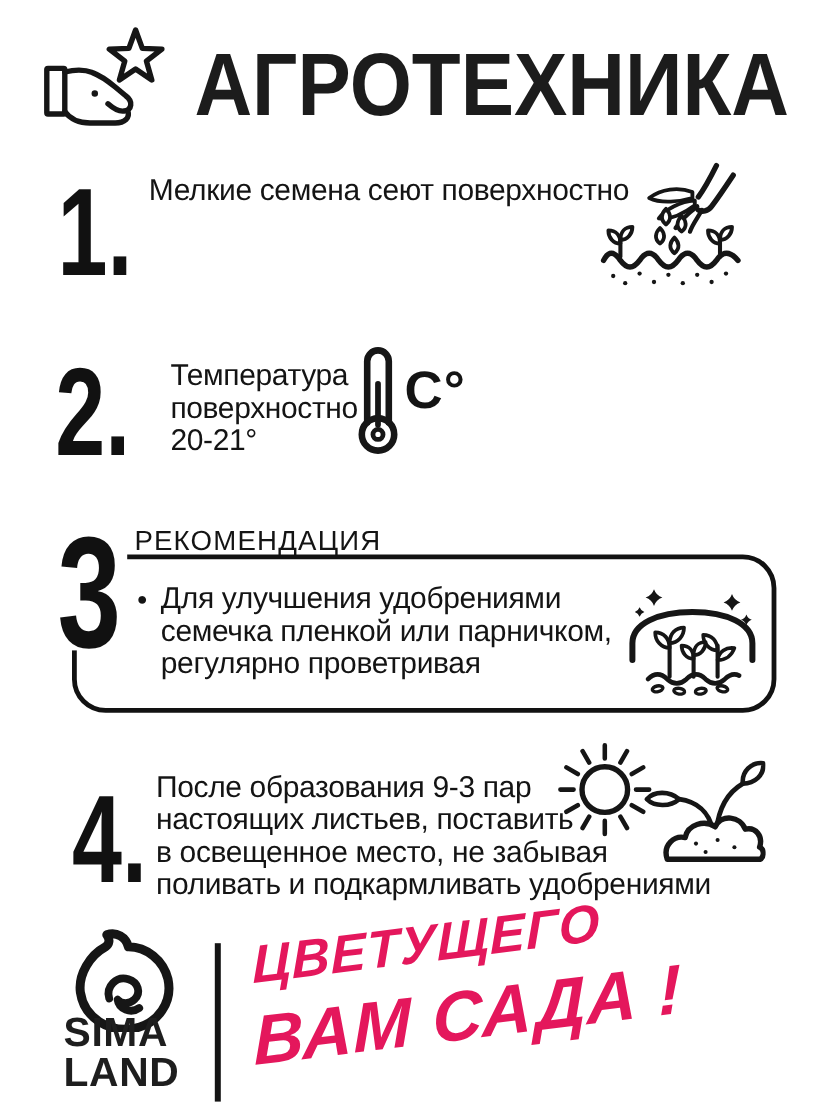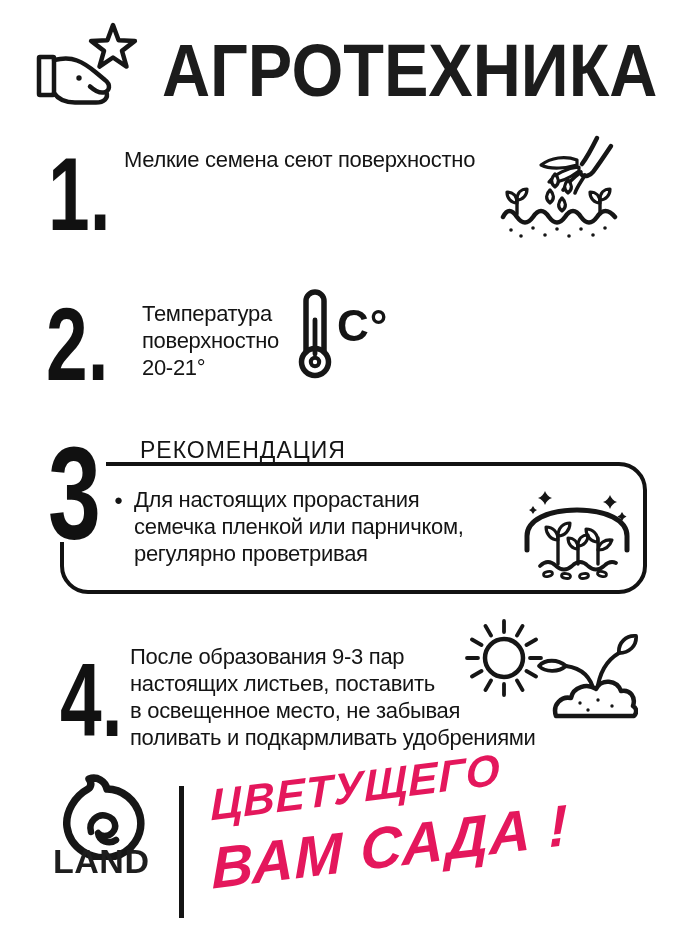--- a/index.html
+++ b/index.html
@@ -14,21 +14,21 @@
   svg .wh{fill:#ffffff;stroke:#161616;stroke-linecap:round;stroke-linejoin:round;}
 
   .title{
     font-size:74px;font-weight:700;line-height:1;letter-spacing:0px;
     transform:scaleX(0.90);transform-origin:left top;white-space:nowrap;color:#1c1c1c;
   }
   .num{
     font-weight:700;line-height:1;color:#111;
     transform:scaleX(0.72);transform-origin:left top;white-space:nowrap;
   }
-  .bodytext{font-size:22px;line-height:27px;letter-spacing:-0.3px;color:#141414;}
+  .bodytext{font-size:25px;line-height:27px;letter-spacing:-0.3px;color:#141414;}
   .bodytext div{white-space:nowrap;}
   .heading{font-size:23px;letter-spacing:1px;color:#141414;}
   .reco-box{
     border:4.5px solid #121212;border-radius:28px;background:#fff;
   }
   .mask{background:#ffffff;}
   .c-label{font-size:44px;font-weight:600;color:#141414;letter-spacing:1px;}
   .brand{font-size:34px;font-weight:700;line-height:33px;letter-spacing:0.5px;color:#1e1e1e;}
   .divider{background:#141414;}
   .slogan{transform:rotate(-7deg) skewX(-6deg);transform-origin:left top;}
@@ -96,24 +96,24 @@
   <path class="ln" stroke-width="5.5" d="M17,66 L17,15 A9,9 0 0 1 35,15 L35,66"></path>
   <circle class="ln" stroke-width="5.5" cx="26" cy="76" r="13.5"></circle>
   <path class="ln" stroke-width="4.8" d="M26,34 L26,68"></path>
   <circle class="ln" stroke-width="4" cx="26" cy="76" r="4.2"></circle>
 </svg>
 <div class="abs c-label" style="left:337px;top:301px;">С°</div>
 
 <div class="abs reco-box" style="left:60px;top:462px;width:579px;height:124px;z-index:1;"></div>
 <div class="abs mask" style="left:38px;top:430px;width:68px;height:112px;z-index:2;"></div>
 <div class="abs num" style="left:48px;top:428px;font-size:132px;z-index:3;">3</div>
-<div class="abs heading" style="left:140px;top:437px;z-index:2;text-align:center;">РЕКОМЕНДАЦИЯ</div>
+<div class="abs heading" style="left:112px;top:437px;z-index:2;text-align:center;">РЕКОМЕНДАЦИЯ</div>
 <div class="abs" style="left:114px;top:491px;font-size:15px;z-index:2;color:#141414;">●</div>
 <div class="abs bodytext" style="left:134px;top:486px;z-index:2;">
-  <div>Для настоящих прорастания</div>
+  <div>Для улучшения удобрениями</div>
   <div>семечка пленкой или парничком,</div>
   <div>регулярно проветривая</div>
 </div>
 <svg class="abs" style="left:520px;top:476px;z-index:2;" width="115" height="108" viewBox="0 0 115 108">
 
   <path class="fl" d="M25,15 Q26.8,20.2 32,22 Q26.8,23.8 25,29 Q23.2,23.8 18,22 Q23.2,20.2 25,15 Z"></path>
   <path class="fl" d="M13,30 Q14.2,33 17,34 Q14.2,35 13,38 Q11.8,35 9,34 Q11.8,33 13,30 Z"></path>
   <path class="fl" d="M90,19 Q91.8,24.2 97,26 Q91.8,27.8 90,33 Q88.2,27.8 83,26 Q88.2,24.2 90,19 Z"></path>
   <path class="fl" d="M102,36 Q103.3,39.5 106.5,40.5 Q103.3,41.5 102,45 Q100.7,41.5 97.5,40.5 Q100.7,39.5 102,36 Z"></path>
 
@@ -158,19 +158,20 @@
   <div>настоящих листьев, поставить</div>
   <div>в освещенное место, не забывая</div>
   <div>поливать и подкармливать удобрениями</div>
 </div>
 
 <svg class="abs" style="left:55px;top:770px;" width="105" height="90" viewBox="0 0 105 90">
   <path class="ln" stroke-width="7.5" d="M33,19 C20,26 10,42 12,57 C15,78 36,91 57,87 C77,83 89,65 85,46 C81,30 67,19 52,19 C50,11 42,6 34,9 C37,13 36,17 33,19 Z"></path>
   <path class="ln" stroke-width="6.5" d="M36,62 C33,52 42,43 52,46 C60,48.5 63,57 57,63 C53,67 46,67 43,63 C44,71 54,75 61,70"></path>
 </svg>
 <div class="abs brand" style="left:53px;top:845px;">
+  <div>SIMA</div>
   <div>LAND</div>
 </div>
 <div class="abs divider" style="left:179px;top:786px;width:4.5px;height:132px;"></div>
 <div class="abs slogan" style="left:210px;top:780px;color:#e4175c;">
   <div class="slogan-l1">ЦВЕТУЩЕГО</div>
   <div class="slogan-l2">ВАМ САДА !</div>
 </div>
 
 </body></html>

